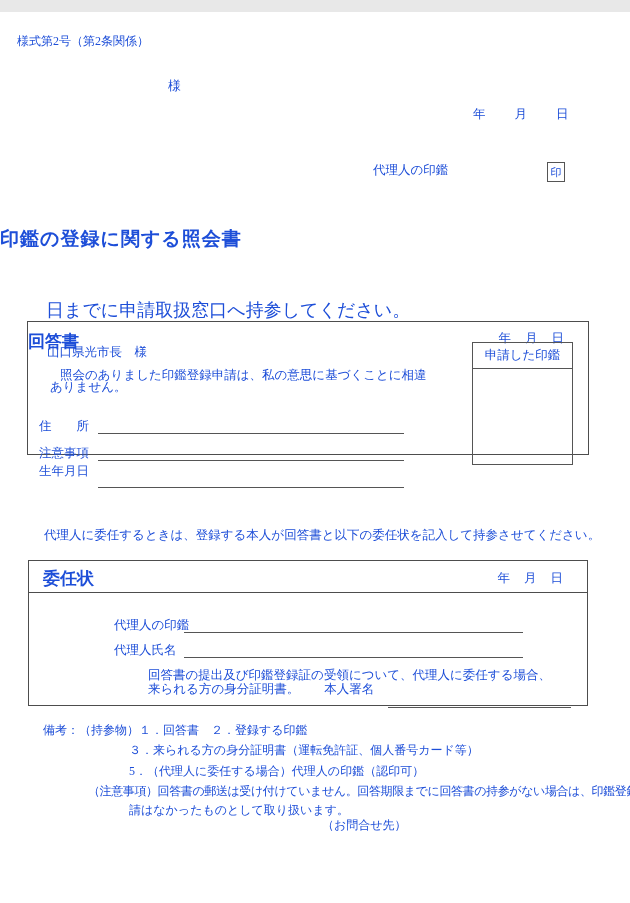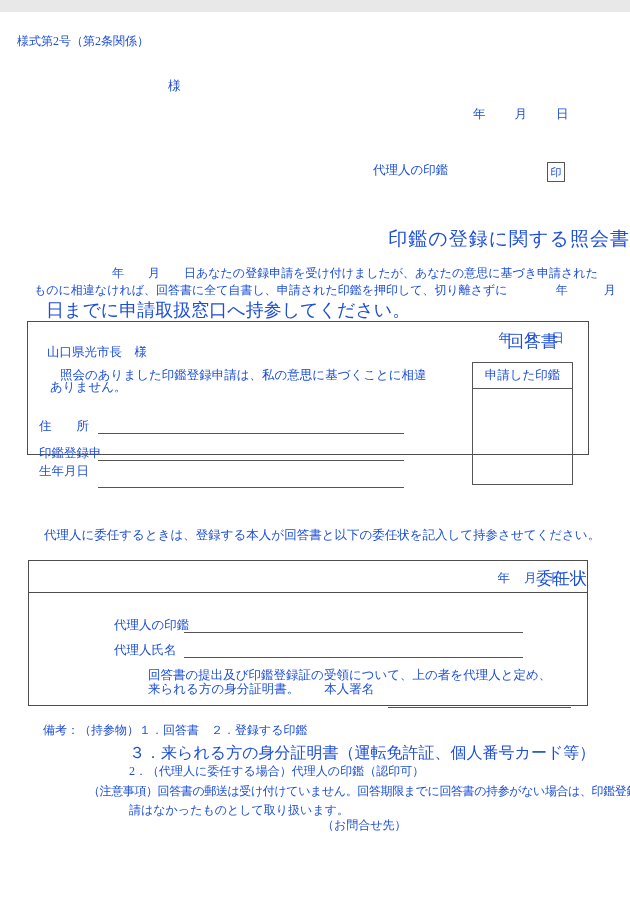--- a/index.html
+++ b/index.html
@@ -3,21 +3,21 @@
 <meta charset="utf-8">
 <style>
   html,body{margin:0;padding:0;background:#e8e8e8;}
   .page{position:relative;width:630px;height:903px;background:#ffffff;
         font-family:"Liberation Serif","DejaVu Serif",serif;color:#1d4ed8;
         overflow:hidden;margin:12px auto;}
   .t{position:absolute;white-space:nowrap;font-size:12.5px;line-height:1.2;}
   .ul{position:absolute;height:0;border-bottom:1px solid #555;}
   .box{position:absolute;border:1px solid #4d4d4d;box-sizing:border-box;}
   .date{position:absolute;display:flex;font-size:12.5px;white-space:nowrap;}
-  .ctr{text-align:right;white-space:nowrap;position:absolute;}
+  .ctr{text-align:left;white-space:nowrap;position:absolute;font-weight:bold;}
   .sealbox{position:absolute;border:1px solid #555;display:flex;
            align-items:center;justify-content:center;}
 </style>
 </head>
 <body>
 
 <div class="page">
 
   <div class="t" style="left:17px;top:22px;font-size:12px">様式第2号（第2条関係）</div>
 
@@ -30,49 +30,47 @@
   </div>
 
   <div class="t" style="left:373px;top:151px">代理人の印鑑</div>
 
   <div class="sealbox" style="left:547px;top:150px;width:16px;height:18px;font-size:11px">
     <span>印</span>
   </div>
 
   <div class="ctr" style="left:0;right:0;top:214px;font-size:19px;letter-spacing:1px">印鑑の登録に関する照会書</div>
 
-  <div class="t" style="left:112px;top:254px;font-size:12px">年　　月　　日あなたの登録申請を受け付けましたが、あなたの意思に基づき申請された</div>
-  <div class="t" style="left:34px;top:271px;font-size:12px">ものに相違なければ、回答書に全て自書し、申請された印鑑を押印して、切り離さずに　　　　年　　　月</div>
   <div class="t" style="left:46px;top:288px;font-size:18px">日までに申請取扱窓口へ持参してください。</div>
 
   <div class="box" style="left:27px;top:309px;width:562px;height:134px">
 
     <div class="ctr" style="left:0;right:30px;top:8px;font-size:17px">回答書</div>
 
     <div class="date" style="right:24px;top:8px;gap:14px">
       <span>年</span>
       <span>月</span>
       <span>日</span>
     </div>
 
     <div class="t" style="left:19px;top:23px">山口県光市長　様</div>
 
     <div class="t" style="left:32px;top:46px">照会のありました印鑑登録申請は、私の意思に基づくことに相違</div>
     <div class="t" style="left:22px;top:58px">ありません。</div>
 
     <div class="t" style="left:11px;top:97px">住　　所</div>
     <div class="ul" style="left:70px;top:111px;width:306px"></div>
 
-    <div class="t" style="left:11px;top:124px">印鑑登録申</div>
+    <div class="t" style="left:11px;top:124px">注意事項</div>
     <div class="ul" style="left:70px;top:138px;width:306px"></div>
 
     <div class="t" style="left:11px;top:142px">生年月日</div>
     <div class="ul" style="left:70px;top:165px;width:306px"></div>
 
-    <div class="box" style="left:444px;top:40px;width:101px;height:123px;border-color:#555">
+    <div class="box" style="left:444px;top:20px;width:101px;height:123px;border-color:#555">
       <div style="height:25px;line-height:25px;border-bottom:1px solid #555;text-align:center;font-size:12.5px">申請した印鑑</div>
       <div></div>
     </div>
   </div>
 
   <div class="t" style="left:44px;top:516px">代理人に委任するときは、登録する本人が回答書と以下の委任状を記入して持参させてください。</div>
 
   <div class="box" style="left:28px;top:548px;width:560px;height:146px">
 
     <div style="position:absolute;left:0;right:0;top:0;height:31px;border-bottom:1px solid #4d4d4d">
@@ -83,26 +81,26 @@
         <span>日</span>
       </div>
     </div>
 
     <div class="t" style="left:85px;top:57px">代理人の印鑑</div>
     <div class="ul" style="left:155px;top:71px;width:339px"></div>
 
     <div class="t" style="left:85px;top:82px">代理人氏名</div>
     <div class="ul" style="left:155px;top:96px;width:339px"></div>
 
-    <div class="t" style="left:119px;top:107px">回答書の提出及び印鑑登録証の受領について、上の者を代理人と定め、</div>
+    <div class="t" style="left:119px;top:107px">回答書の提出及び印鑑登録証の受領について、代理人に委任する場合、</div>
     <div class="t" style="left:119px;top:121px">来られる方の身分証明書。　　本人署名</div>
 
     <div class="ul" style="left:359px;top:146px;width:183px"></div>
   </div>
 
   <div class="t" style="left:43px;top:711px;font-size:12px">備考：（持参物）１．回答書　２．登録する印鑑</div>
-  <div class="t" style="left:129px;top:731px;font-size:16px">３．来られる方の身分証明書（運転免許証、個人番号カード等）</div>
-  <div class="t" style="left:129px;top:752px;font-size:12px">2．（代理人に委任する場合）代理人の印鑑（認印可）</div>
+  <div class="t" style="left:129px;top:731px;font-size:12px">３．来られる方の身分証明書（運転免許証、個人番号カード等）</div>
+  <div class="t" style="left:129px;top:752px;font-size:12px">5．（代理人に委任する場合）代理人の印鑑（認印可）</div>
   <div class="t" style="left:88px;top:772px;font-size:12px;letter-spacing:-0.4px">（注意事項）回答書の郵送は受け付けていません。回答期限までに回答書の持参がない場合は、印鑑登録申</div>
   <div class="t" style="left:129px;top:791px;font-size:12px">請はなかったものとして取り扱います。</div>
   <div class="t" style="left:322px;top:806px;font-size:12px">（お問合せ先）</div>
 
 </div>
 
 </body></html>

